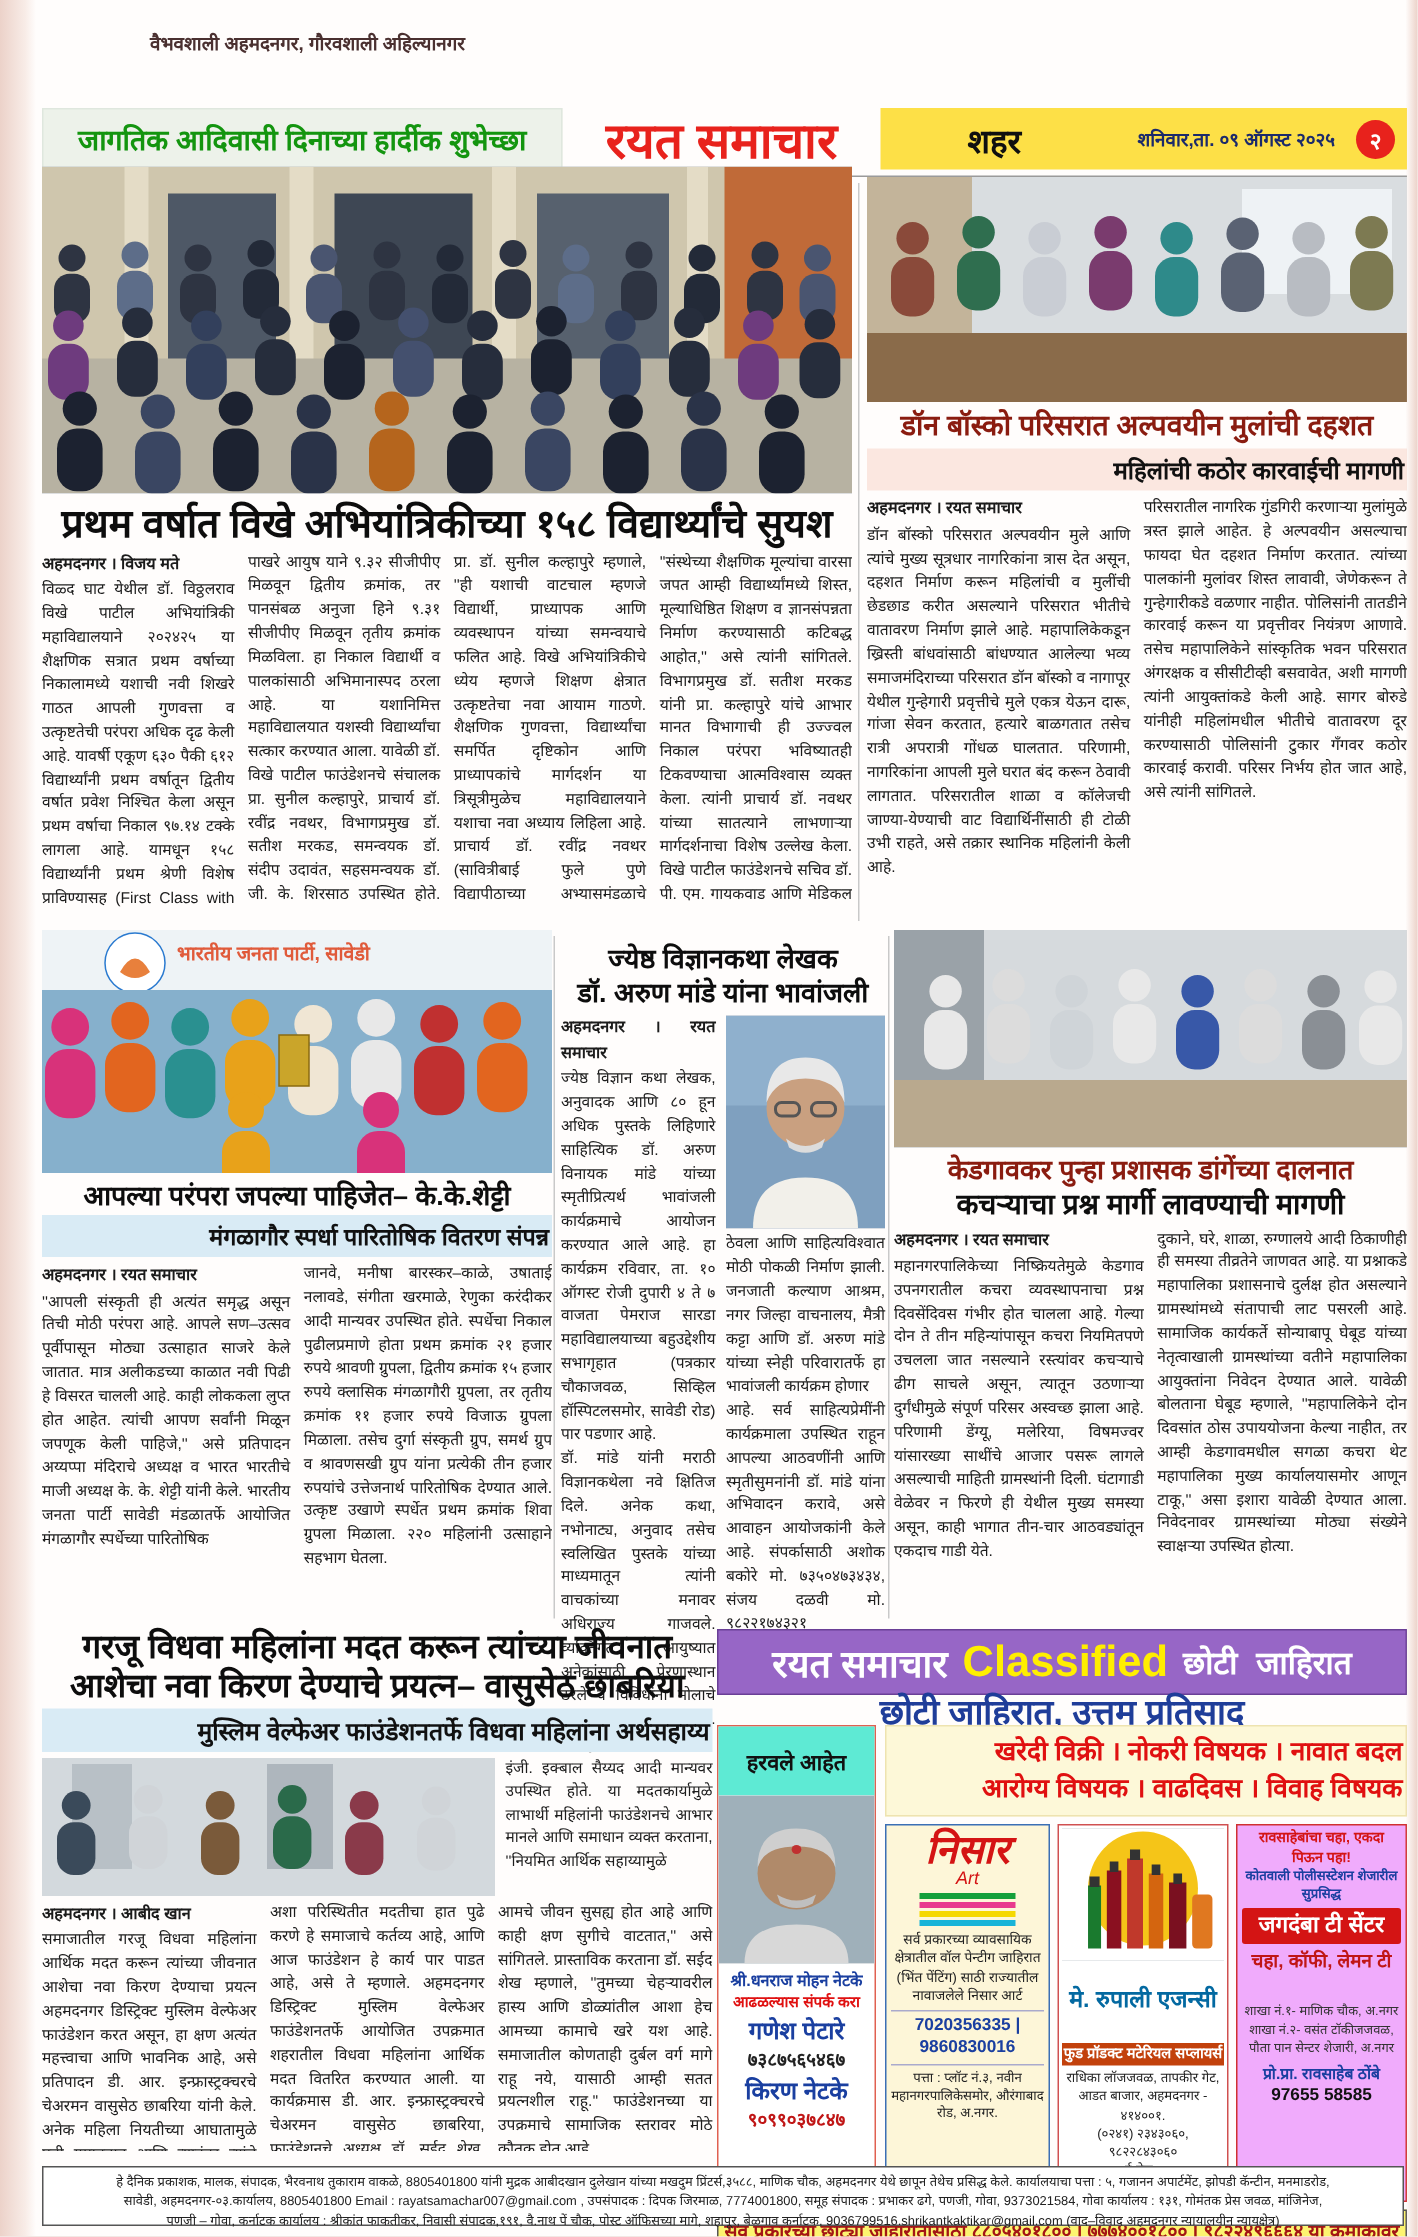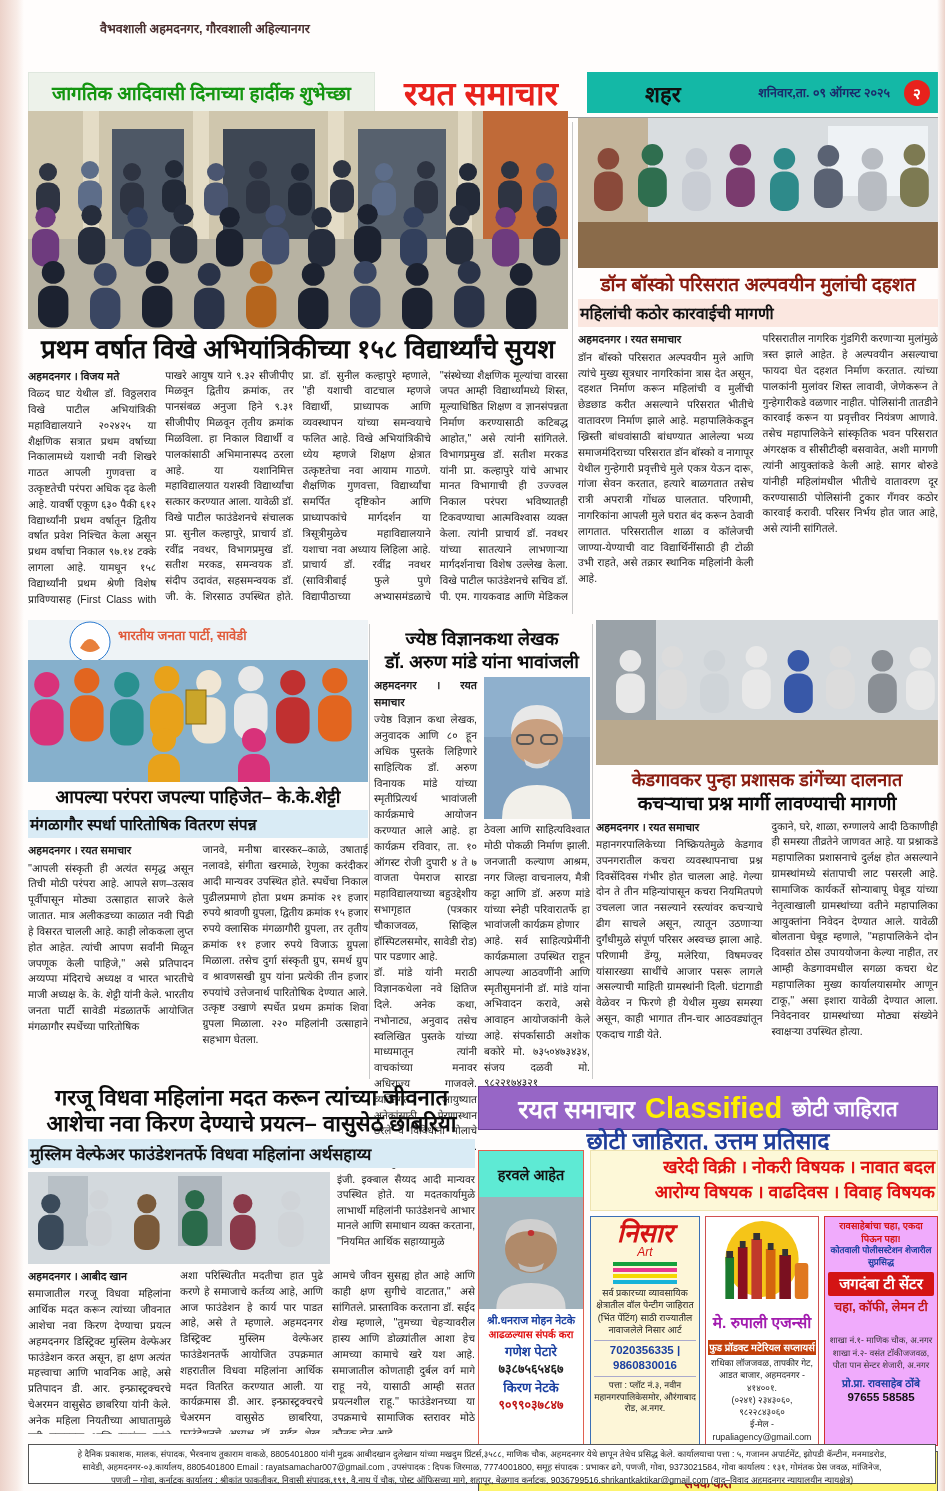--- a/index.html
+++ b/index.html
@@ -9,76 +9,76 @@
   .edge.l{left:0;width:24px;background:linear-gradient(90deg,#ecd2c9,#f8ece7 70%,rgba(255,255,255,0));}
   .edge.r{right:0;width:8px;background:linear-gradient(270deg,#ecd2c9,rgba(255,255,255,0));}
   .abs{position:absolute;}
   
   .top-note{left:100px;top:20px;font-size:12.5px;font-weight:bold;color:#4a3030;}
   .header{left:28px;top:72px;width:910px;height:41px;display:flex;gap:10px;}
   .greeting{width:345px;background:#edf2ea;border:1px solid #dfe7de;color:#13950f;font-size:19px;
             font-weight:bold;display:flex;align-items:center;justify-content:center;}
   .masthead{width:192px;color:#e8221c;font-size:33px;font-weight:800;display:flex;align-items:center;
             justify-content:center;}
-  .hdr-right{flex:1;background:#14b8a6;display:flex;align-items:center;}
+  .hdr-right{flex:1;background:#fde047;display:flex;align-items:center;}
   .section{font-size:22px;font-weight:bold;color:#101010;margin-left:58px;}
   .date{font-size:12.5px;color:#1b2a6b;font-weight:bold;margin-left:auto;}
   .pagenum{width:26px;height:26px;background:#e8221c;color:#fff;border-radius:50%;display:flex;
            align-items:center;justify-content:center;font-size:15px;font-weight:bold;margin:0 8px 0 14px;flex:0 0 26px;}
   .rule{left:28px;top:117px;width:910px;border-top:1.5px solid #9a9a9a;height:0;}
   .vline{width:0;border-left:1px solid #c9c9c9;}
   
   .photo{position:relative;overflow:hidden;background:#c7ced4;width:100%;}
   .photo svg{display:block;width:100%;height:100%;}
   .photo-banner{position:absolute;top:6px;left:90px;right:10px;font-size:13px;font-weight:bold;color:#e05a3a;}
   h1,h2{margin:0;text-align:center;line-height:1.18;color:#0d0d0d;}
   .h-xl{font-size:26px;font-weight:800;margin:5px 0 3px;}
   .h-l{font-size:19px;font-weight:800;margin:6px 0 3px;}
   .h-m{font-size:18px;font-weight:800;margin:5px 0 2px;}
   .maroon{color:#8a1c10;}
-  .strip{display:block;text-align:left;font-weight:bold;font-size:16px;color:#111;
+  .strip{display:block;text-align:right;font-weight:bold;font-size:16px;color:#111;
          padding:3px 2px;margin:2px 0 4px;}
   .strip.pink{background:#fbe7e0;}
   .strip.blue{background:#d9ebf5;}
   .cols{display:flex;gap:9px;overflow:hidden;}
   .col{flex:1;font-size:10.4px;line-height:1.52;text-align:justify;color:#1b1b1b;}
   .byline{display:block;font-weight:bold;font-size:10.8px;margin-bottom:2px;}
   
   .cl-banner{background:#9766c6;border:1px solid #6a3f96;color:#fff;height:42px;display:flex;
              align-items:center;justify-content:center;gap:10px;}
   .cl-banner .w1{font-size:25px;font-weight:800;}
   .cl-banner .w2{font-size:29px;font-weight:800;color:#ffee00;font-family:"Liberation Sans",sans-serif;}
-  .cl-banner .w3{font-size:21px;font-weight:800;}
+  .cl-banner .w3{font-size:21px;font-weight:800;font-family:Liberation Mono, monospace;}
   .cl-tag{height:20px;display:flex;align-items:center;justify-content:center;color:#1f3d99;
           font-size:23px;font-weight:800;}
   .cl-main{display:flex;gap:6px;}
   .missing{width:104px;border:1.5px solid #e06050;background:#fff;text-align:center;flex:0 0 104px;}
   .missing .mtitle{background:#5eead4;font-size:14.5px;font-weight:800;color:#111;padding:13px 0;}
   .missing .mphoto{height:112px;}
   .missing .mname{font-size:10.8px;font-weight:800;color:#1a3fa0;margin-top:3px;}
   .missing .mred{font-size:10.2px;font-weight:800;color:#e01010;}
-  .missing .mper{font-size:13px;font-weight:800;color:#1a3fa0;margin-top:1px;}
+  .missing .mper{font-size:16px;font-weight:800;color:#1a3fa0;margin-top:1px;}
   .missing .mph{font-size:12.5px;font-weight:800;color:#222;}
   .missing .mph.red{color:#c01616;}
   .cl-right{flex:1;display:flex;flex-direction:column;gap:5px;}
   .cats{background:#fdf8d8;border:1px solid #eee3b0;padding:4px 2px;text-align:right;}
   .cats div{font-size:17.5px;font-weight:800;color:#e01010;line-height:1.45;}
   .ads{display:flex;gap:5px;flex:1;}
   .ad{border:1.5px solid;overflow:hidden;font-size:9.3px;line-height:1.35;text-align:center;}
   .ad-nisar{flex:1.02;background:#fdf6d8;border-color:#3b6fb5;padding:3px;}
   .nisar-logo{font-size:26px;font-weight:800;color:#d41414;font-style:italic;line-height:1;}
   .nisar-art{font-size:12px;color:#d41414;font-style:italic;margin-top:-2px;}
   .stripes{width:64px;margin:2px auto;}
   .stripes div{height:4px;margin:2px 0;}
   .nisar-body{font-size:9.2px;color:#222;margin:3px 0;}
   .nisar-ph{font-size:11.5px;font-weight:800;color:#1a3fa0;border-top:1px solid #aac;border-bottom:1px solid #aac;padding:2px 0;}
   .nisar-ad{font-size:8.8px;color:#222;margin-top:3px;}
   .ad-rupali{flex:1.08;background:#fff;border-color:#d05050;padding:2px;}
   .rupali-img{height:88px;}
-  .rupali-name{font-size:15.5px;font-weight:800;color:#a21caf;margin:6px 0;}
+  .rupali-name{font-size:15.5px;font-weight:800;color:#0369a1;margin:17px 0;}
   .rupali-sub{background:#c2410c;color:#fff;font-size:9.8px;font-weight:700;padding:1px 0;}
   .rupali-ad{font-size:8.8px;color:#222;margin-top:2px;line-height:1.4;}
   .ad-jagdamba{flex:1.06;background:#f0abfc;border-color:#d03030;padding:3px;}
   .jag-t1{font-size:9.5px;font-weight:800;color:#d41414;}
   .jag-t2{font-size:8.8px;font-weight:700;color:#1a3fa0;}
   .jag-name{background:#d41414;color:#fff;font-size:15px;font-weight:800;padding:2px 0;margin:3px 0;border-radius:2px;}
   .jag-items{font-size:12.5px;font-weight:800;color:#c01616;margin-bottom:18px;}
   .jag-br{font-size:8.6px;color:#333;line-height:1.45;}
   .jag-own{font-size:10.5px;font-weight:800;color:#1a3fa0;margin-top:4px;}
   .jag-ph{font-size:11.5px;font-weight:800;color:#111;}

